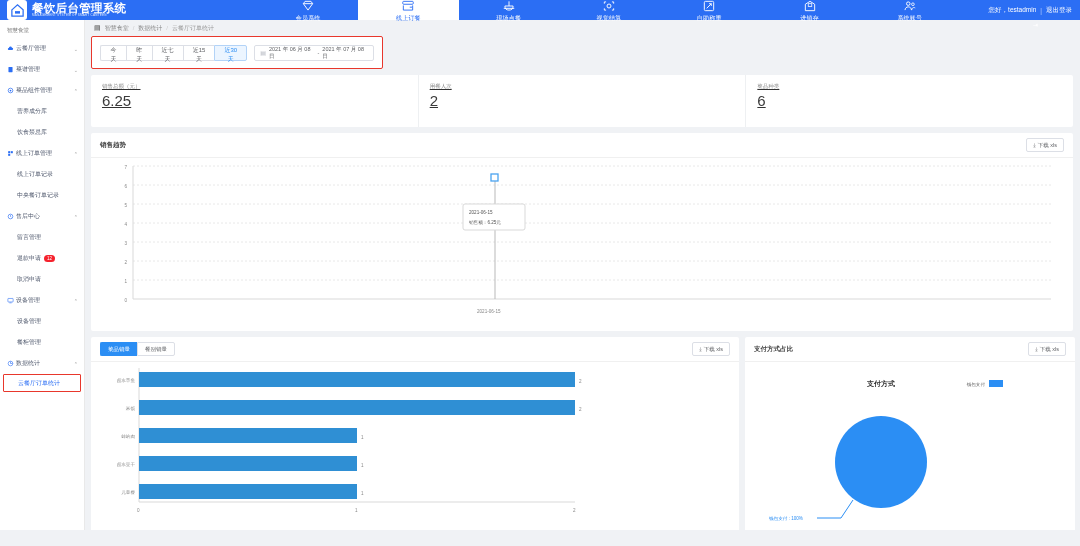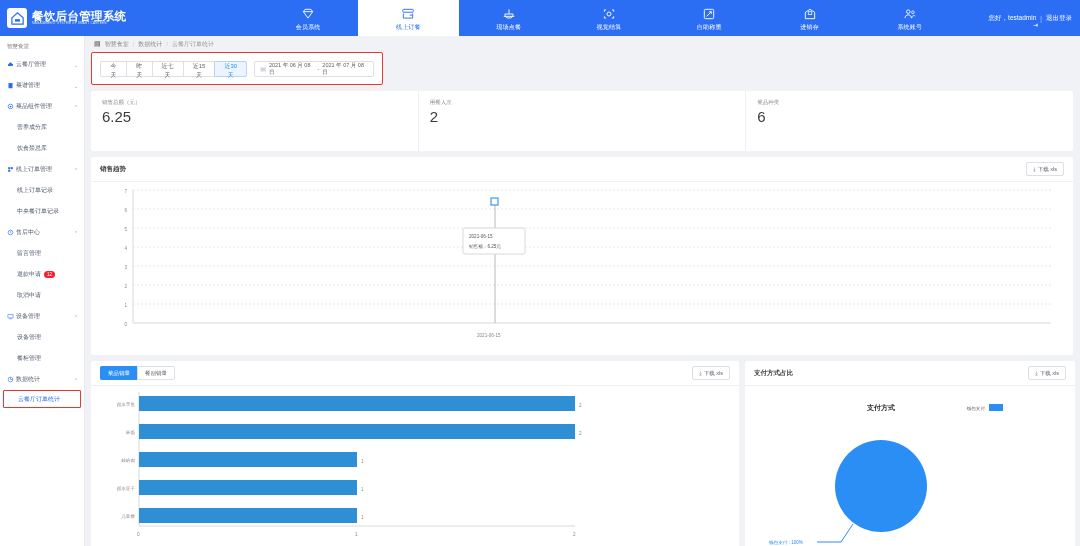--- a/index.html
+++ b/index.html
@@ -6,21 +6,21 @@
   html, body {
     width: 1080px; height: 546px;
     font-family: "Liberation Sans", "DejaVu Sans", sans-serif;
     background: #f0f2f5;
     overflow: hidden;
     color: #333;
   }
 
   
   .topnav {
-    height: 36px; background: #2b6ef4;
+    height: 20px; background: #2b6ef4;
     display: flex; align-items: stretch; color: #fff;
     position: relative;
     justify-content: space-between;
   }
   .brand {
     width: 258px; display: flex; align-items: center; padding-left: 7px; gap: 5px;
   }
   .brand-logo {
     width: 20px; height: 20px; border-radius: 3px; background: #fff;
     display: flex; align-items: center; justify-content: center; flex: none;
@@ -104,22 +104,23 @@
   .seg button:last-child { border-right: 1px solid #dcdfe6; border-radius: 0 2px 2px 0; }
   .seg button.active { color: #2b8ef4; border-color: #b3d3f7; background: #ecf5ff; }
   .daterange {
     margin-left: 7px; height: 16px; border: 1px solid #dcdfe6; border-radius: 2px;
     display: flex; align-items: center; gap: 3px; padding: 0 5px;
     font-size: 5.5px; color: #606266; background: #fff;
   }
   .daterange .cal { font-size: 6px; color: #b0b4bd; }
 
   .cards {
-    background: #fff; height: 60px; margin-top: 6px; display: flex;
+    background: #fff; height: 52px; margin-top: 6px; display: flex;
     border-radius: 2px;
+    text-decoration: underline;
   }
   .card {
     flex: 1; padding: 8px 0 0 11px; position: relative;
     border-right: 1px solid #eef0f2;
   }
   .card:last-child { border-right: none; }
   .card .clabel { font-size: 5.5px; color: #8c8c8c; }
   .card .cvalue { font-size: 15px; color: #3b3b3b; margin-top: 2px; font-weight: 400; }
   .card .cnote {
     position: absolute; right: 9px; bottom: 5px; font-size: 5px; color: #999;

